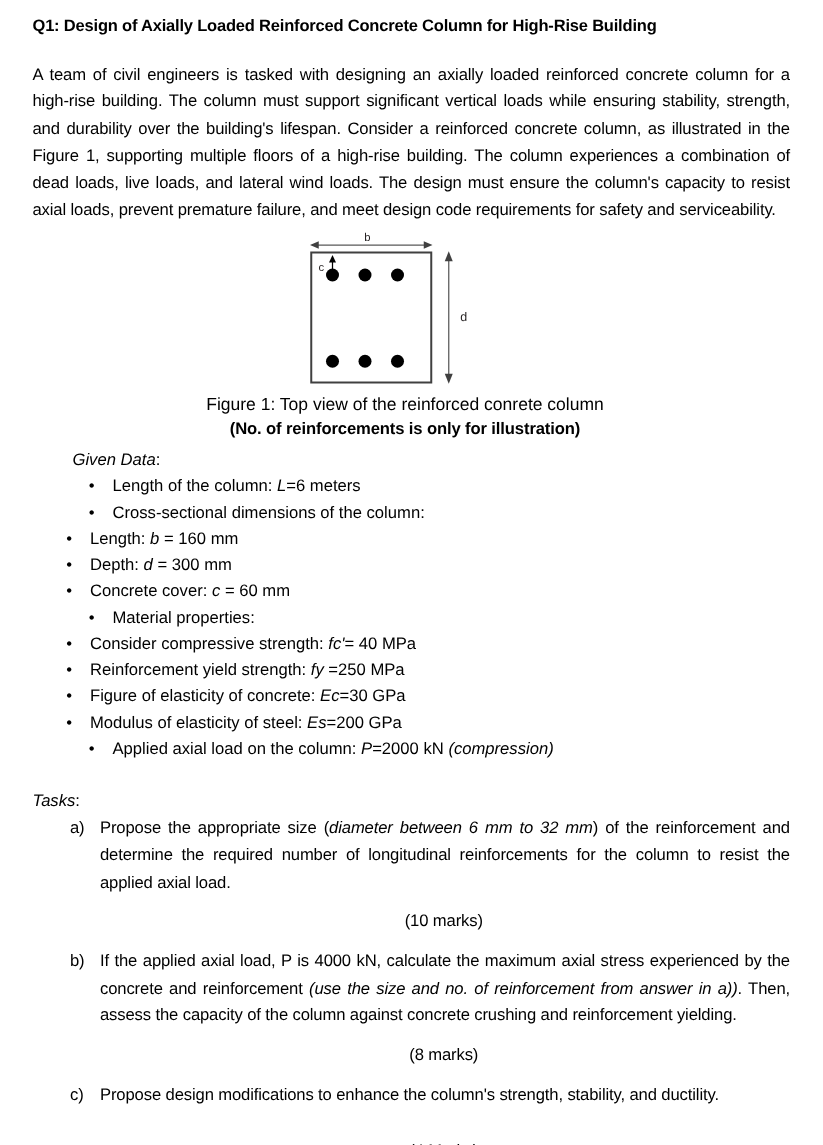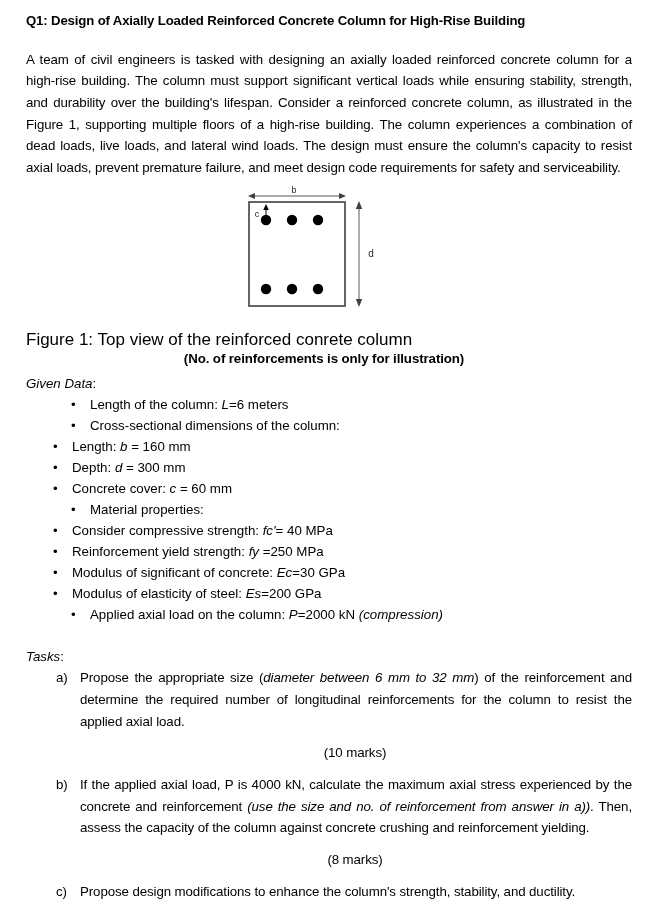--- a/index.html
+++ b/index.html
@@ -54,39 +54,41 @@
     height: 130px;
     margin-top: 6px;
   }
   .fig-svg {
     position: absolute;
     left: 200px;
     top: 0px;
   }
 
   .fig-caption-1 {
-    font-size: 17px;
+    text-align: center;
+    font-size: 14px;
     line-height: 19px;
-    margin-top: 16px;
+    margin-top: 0px;
     padding-right: 10px;
   }
   .fig-caption-2 {
     text-align: center;
     font-size: 13.3px;
     font-weight: bold;
     line-height: 19px;
     padding-right: 10px;
     letter-spacing: -0.1px;
   }
 
   
   .section-label {
     font-size: 13.3px;
     line-height: 21px;
     margin-top: 5px;
+    margin-left: 32px;
   }
   .section-label .it { font-style: italic; }
 
   ul.lvl1 {
     list-style: none;
     margin: 0;
     padding: 0;
   }
   ul.lvl1 > li {
     position: relative;
@@ -226,21 +228,21 @@
             <li><span class="bullet">•</span><span><span>Length: </span><span class="it">b</span><span> = 160 mm</span></span></li>
             <li><span class="bullet">•</span><span><span>Depth: </span><span class="it">d</span><span> = 300 mm</span></span></li>
             <li><span class="bullet">•</span><span><span>Concrete cover: </span><span class="it">c</span><span> = 60 mm</span></span></li>
           </ul>
         </li>
         <li><span class="bullet">•</span><span><span>Material properties:</span></span></li>
         <li style="padding: 0px;">
           <ul class="lvl2">
             <li><span class="bullet">•</span><span><span>Consider compressive strength: </span><span class="it">fc'</span><span>= 40 MPa</span></span></li>
             <li><span class="bullet">•</span><span><span>Reinforcement yield strength: </span><span class="it">fy</span><span> =250 MPa</span></span></li>
-            <li><span class="bullet">•</span><span><span>Modulus of significant of concrete: </span><span class="it">Ec</span><span>=30 GPa</span></span></li>
+            <li><span class="bullet">•</span><span><span>Figure of elasticity of concrete: </span><span class="it">Ec</span><span>=30 GPa</span></span></li>
             <li><span class="bullet">•</span><span><span>Modulus of elasticity of steel: </span><span class="it">Es</span><span>=200 GPa</span></span></li>
           </ul>
         </li>
         <li><span class="bullet">•</span><span><span>Applied axial load on the column: </span><span class="it">P</span><span>=2000 kN </span><span class="it">(compression)</span></span></li>
       </ul>
 
     <div class="tasks-label">
       <span class="it">Tasks</span><span>:</span>
     </div>
 

